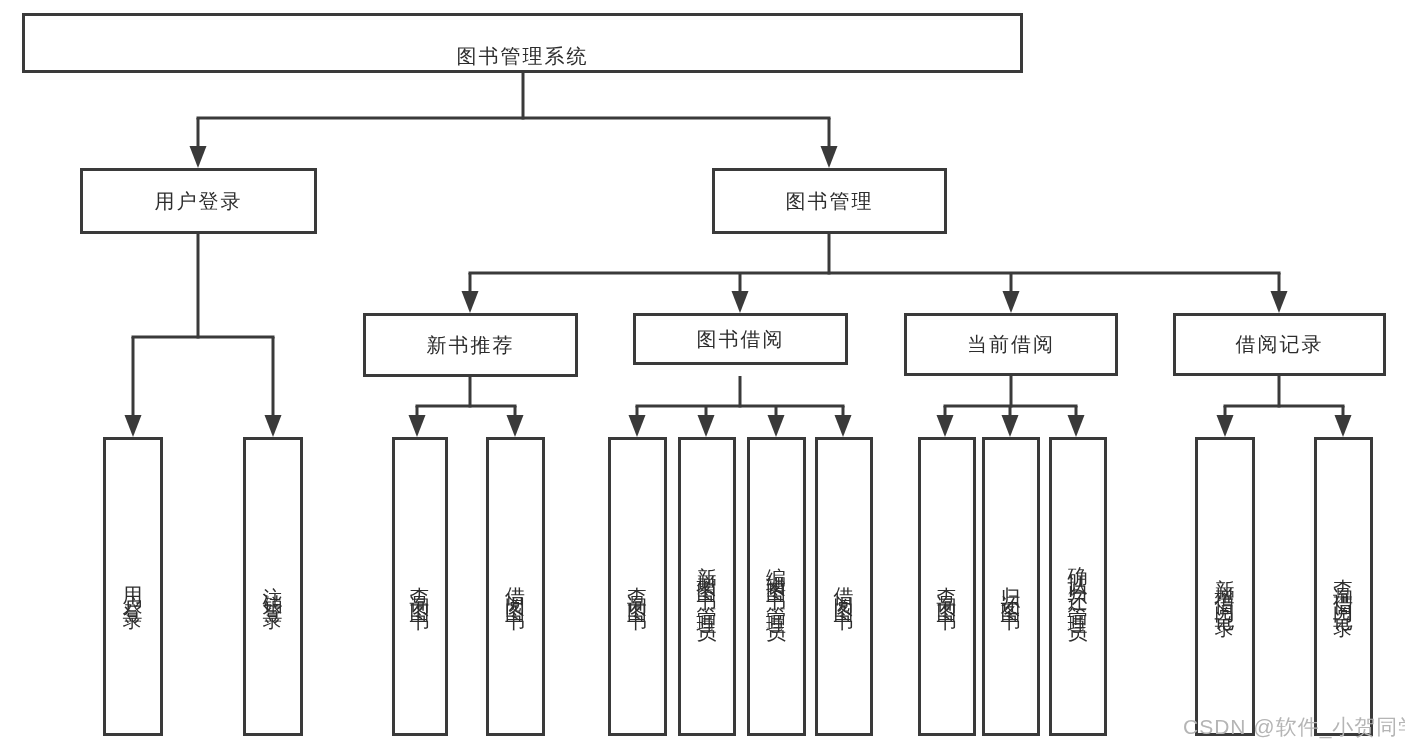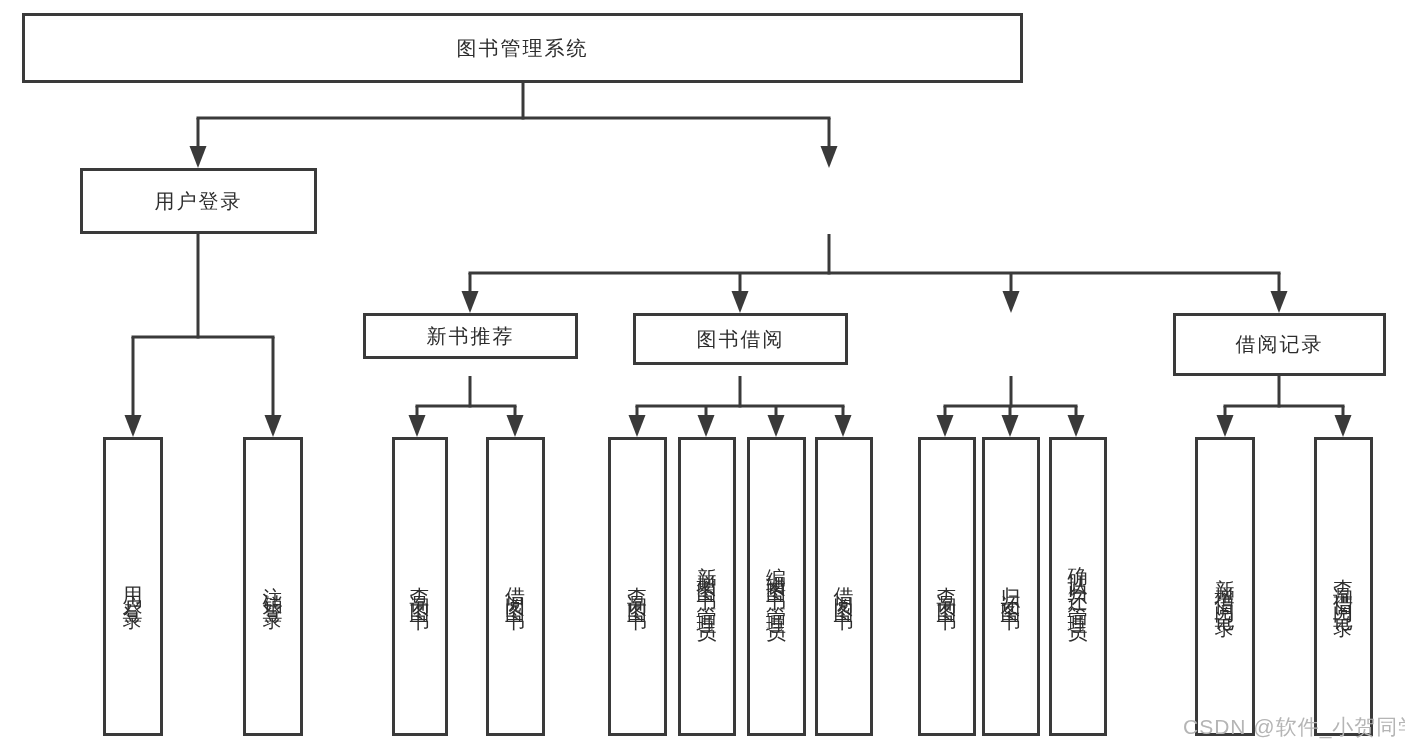--- a/index.html
+++ b/index.html
@@ -124,34 +124,40 @@
     <g>
       <line x1="1279" y1="376" x2="1279" y2="407.5"></line>
       <line x1="1223.5" y1="406" x2="1344.5" y2="406"></line>
       <line x1="1225" y1="406" x2="1225" y2="417"></line>
       <line x1="1343" y1="406" x2="1343" y2="417"></line>
       <polygon points="1216.5,415 1233.5,415 1225,437"></polygon>
       <polygon points="1334.5,415 1351.5,415 1343,437"></polygon>
     </g>
   </svg>
 
-  <div class="box" style="left:22px; top:13px; width:1001px; height:70px;">
+  <div class="box" style="left:22px; top:13px; width:1001px; height:60px;align-items:flex-end;">
     <span>图书管理系统</span>
   </div>
 
   <div class="box" style="left:80px; top:168px; width:237px; height:66px;">
     <span>用户登录</span>
   </div>
-
-  <div class="box" style="left:363px; top:313px; width:215px; height:46px;">
+  <div class="box" style="left:712px; top:168px; width:235px; height:66px;">
+    <span>图书管理</span>
+  </div>
+
+  <div class="box" style="left:363px; top:313px; width:215px; height:64px;">
     <span>新书推荐</span>
   </div>
   <div class="box" style="left:633px; top:313px; width:215px; height:52px;">
     <span>图书借阅</span>
   </div>
+  <div class="box" style="left:904px; top:313px; width:214px; height:63px;">
+    <span>当前借阅</span>
+  </div>
   <div class="box" style="left:1173px; top:313px; width:213px; height:63px;">
     <span>借阅记录</span>
   </div>
 
   <div class="box" style="left:103px; top:437px; width:60px; height:299px;">
     <span class="vlabel">用户登录</span>
   </div>
   <div class="box" style="left:243px; top:437px; width:60px; height:299px;">
     <span class="vlabel">注销登录</span>
   </div>

